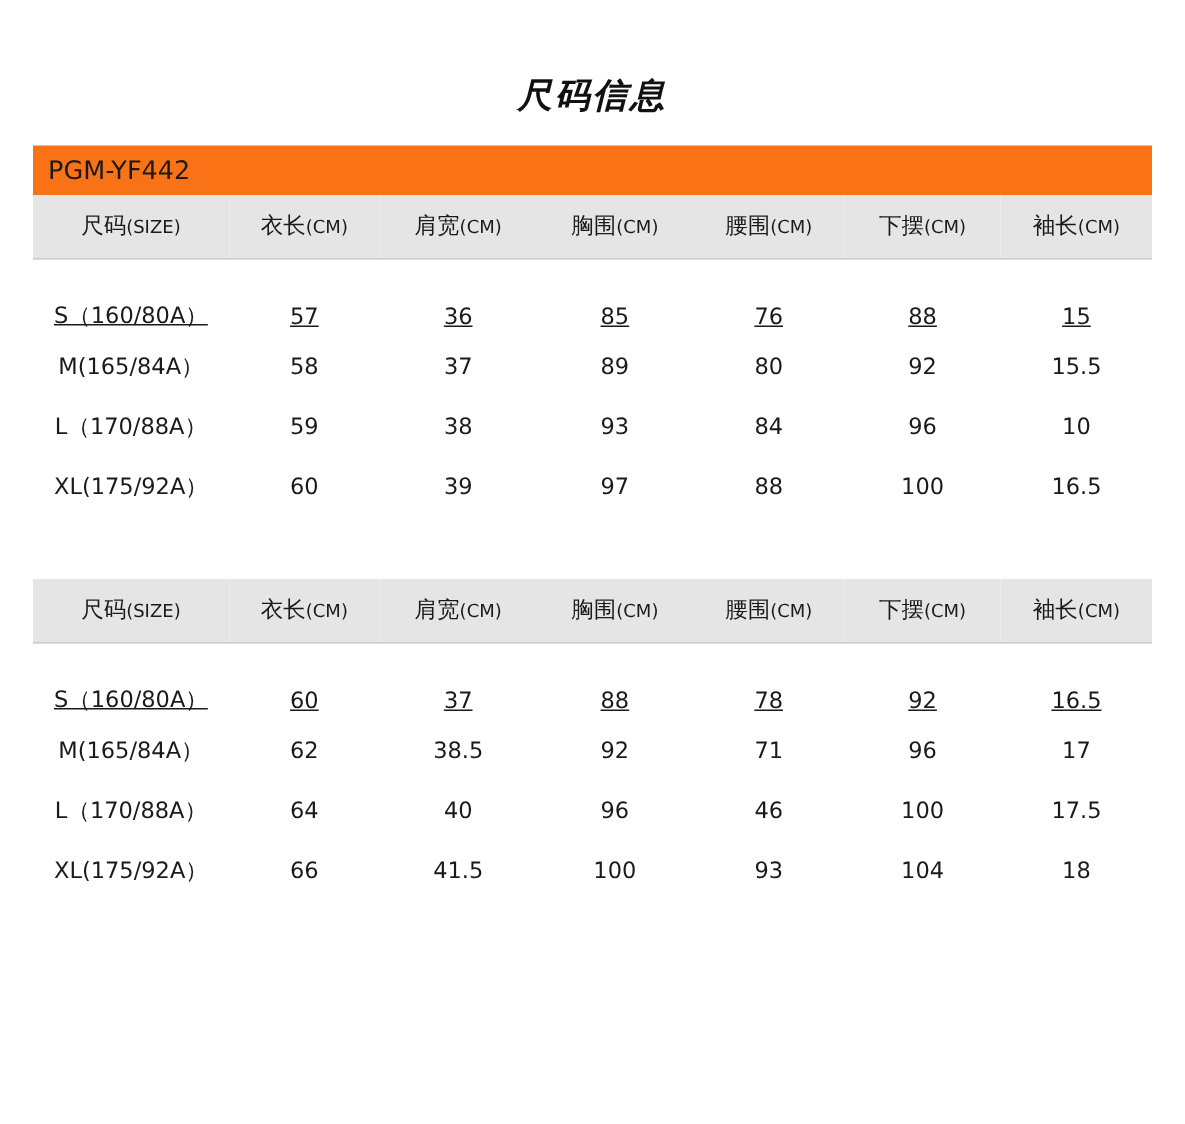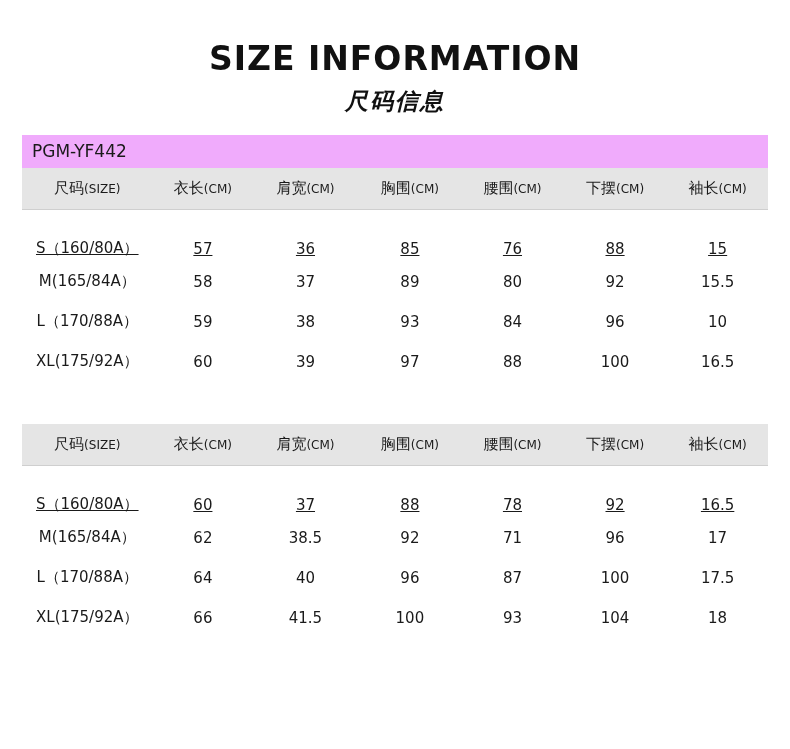--- a/index.html
+++ b/index.html
@@ -42,21 +42,21 @@
     font-style: italic;
   }
 
   .table-block {
     margin: 0 22px;
   }
   .block-spacer-1 { height: 18px; }
   .block-spacer-2 { height: 42px; }
 
   .model-bar {
-    background: #f0abfc;
+    background: #f97316;
     height: 33px;
     display: flex;
     align-items: center;
     padding-left: 10px;
     box-sizing: border-box;
   }
   .model-label {
     font-size: 17px;
     color: #1a1a1a;
     font-family: "DejaVu Sans", sans-serif;
@@ -106,21 +106,20 @@
   .sizecell {
     white-space: nowrap;
   }
 </style>
 </head>
 <body>
 
 <div class="page">
 
   <div class="title-block">
-    <div class="title-en">SIZE INFORMATION</div>
     <div class="title-cn">尺码信息</div>
   </div>
 
   <div class="block-spacer-1"></div>
 
   <div class="table-block">
     <div class="model-bar">
       <span class="model-label">PGM-YF442</span>
     </div>
     <table class="size-table">
@@ -226,21 +225,21 @@
           <td>92</td>
           <td>71</td>
           <td>96</td>
           <td>17</td>
         </tr>
         <tr>
           <td class="sizecell">L（170/88A）</td>
           <td>64</td>
           <td>40</td>
           <td>96</td>
-          <td>87</td>
+          <td>46</td>
           <td>100</td>
           <td>17.5</td>
         </tr>
         <tr>
           <td class="sizecell">XL(175/92A）</td>
           <td>66</td>
           <td>41.5</td>
           <td>100</td>
           <td>93</td>
           <td>104</td>

